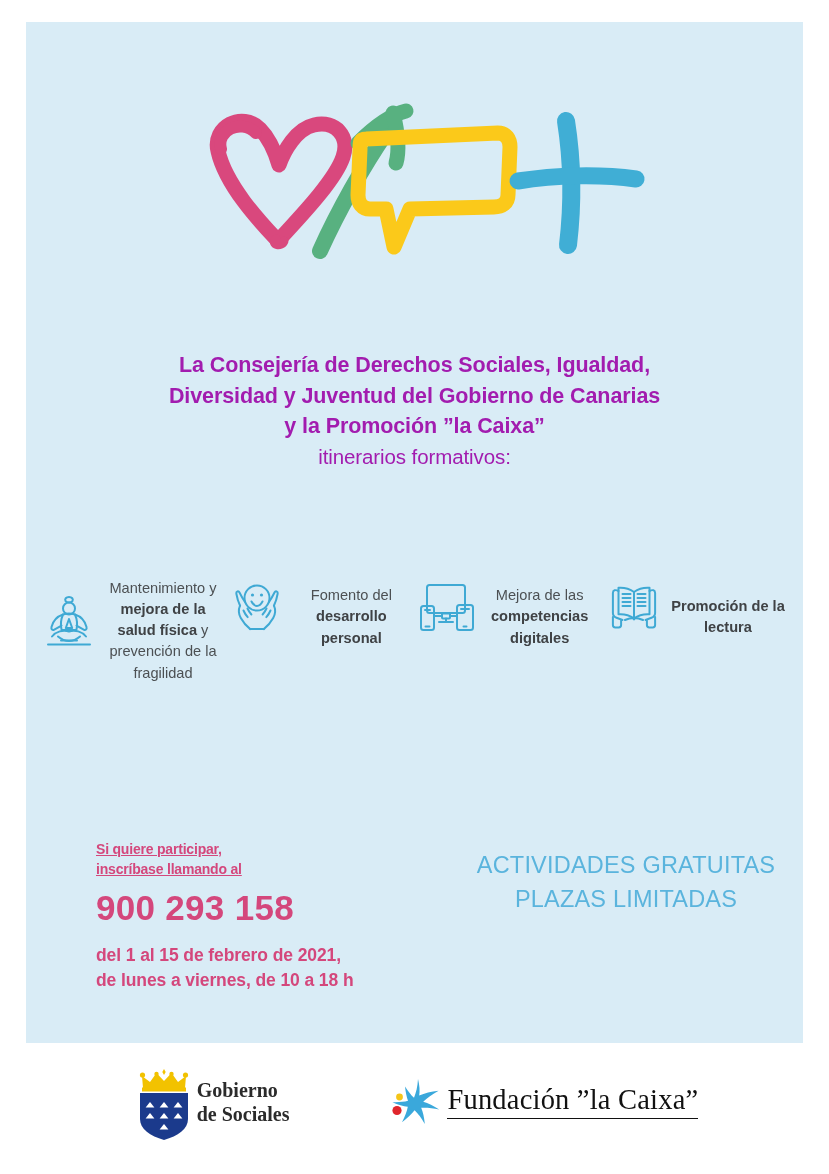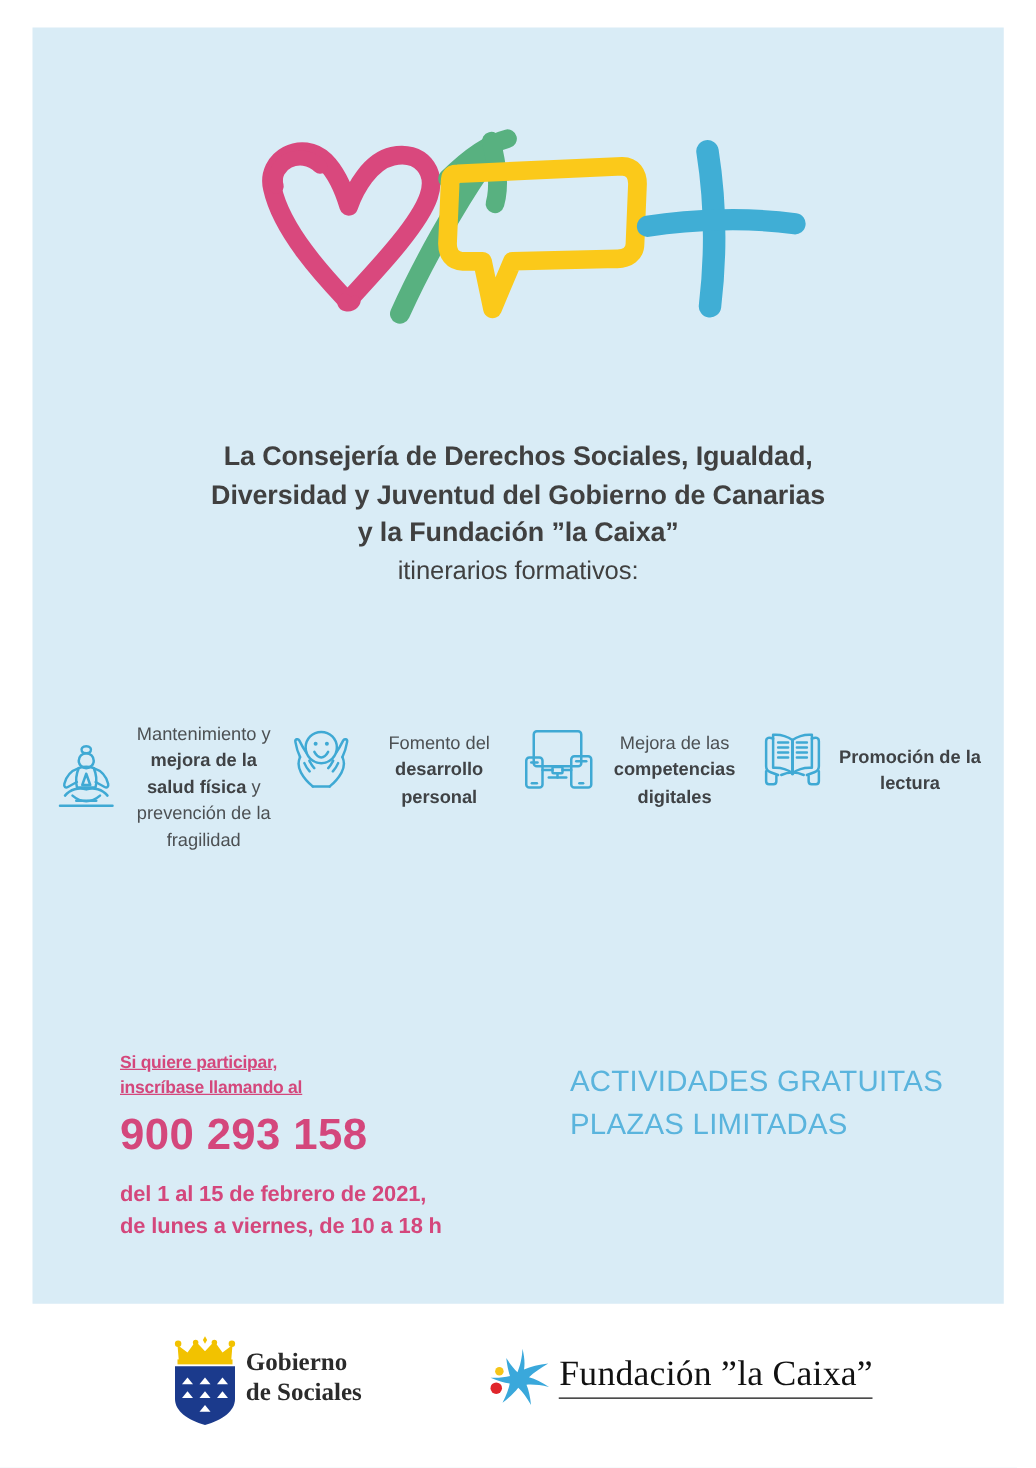--- a/index.html
+++ b/index.html
@@ -40,21 +40,21 @@
   }
   .logo-svg { display: block; }
 
   
   .headline {
     position: absolute;
     left: 0;
     top: 328px;
     width: 777px;
     text-align: center;
-    color: #404040;
+    color: #a21caf;
     line-height: 1.42;
   }
   .headline .bold-line {
     font-weight: bold;
     font-size: 21.5px;
     letter-spacing: -0.1px;
     display: block;
   }
   .headline .reg-line {
     font-weight: normal;
@@ -128,21 +128,21 @@
     display: block;
     letter-spacing: -0.1px;
   }
 
   
   .free {
     position: absolute;
     left: 430px;
     top: 826px;
     width: 340px;
-    text-align: left;
+    text-align: center;
     color: #5ab4dd;
     font-weight: normal;
   }
   .free .f-line {
     font-size: 23.5px;
     line-height: 1.45;
     display: block;
     letter-spacing: 0.2px;
   }
 
@@ -218,21 +218,21 @@
       <g>
         <path d="M386 22 C392 60, 393 104, 388 146" fill="none" stroke="#40aed5" stroke-width="18" stroke-linecap="round"></path>
         <path d="M338 82 C376 76, 420 75, 456 80" fill="none" stroke="#40aed5" stroke-width="17" stroke-linecap="round"></path>
       </g>
     </svg>
   </div>
 
   <div class="headline">
     <span class="bold-line">La Consejería de Derechos Sociales, Igualdad,</span>
     <span class="bold-line">Diversidad y Juventud del Gobierno de Canarias</span>
-    <span class="bold-line">y la Fundación ”la Caixa”</span>
+    <span class="bold-line">y la Promoción ”la Caixa”</span>
     <span class="reg-line">itinerarios formativos:</span>
   </div>
 
   <div class="itineraries">
 
     <div class="itinerary">
       <div class="it-icon">
         <svg width="62" height="62" viewBox="0 0 62 62" xmlns="http://www.w3.org/2000/svg" fill="none" stroke="#3fa9d4" stroke-width="2" stroke-linecap="round" stroke-linejoin="round">
           <path d="M31 5 c-3 0 -4.5 2 -3.5 4 c.6 1.2 2 1.6 3.5 1.6 s2.9 -.4 3.5 -1.6 c1 -2 -.5 -4 -3.5 -4 z"></path>
           <circle cx="31" cy="16.5" r="6"></circle>

